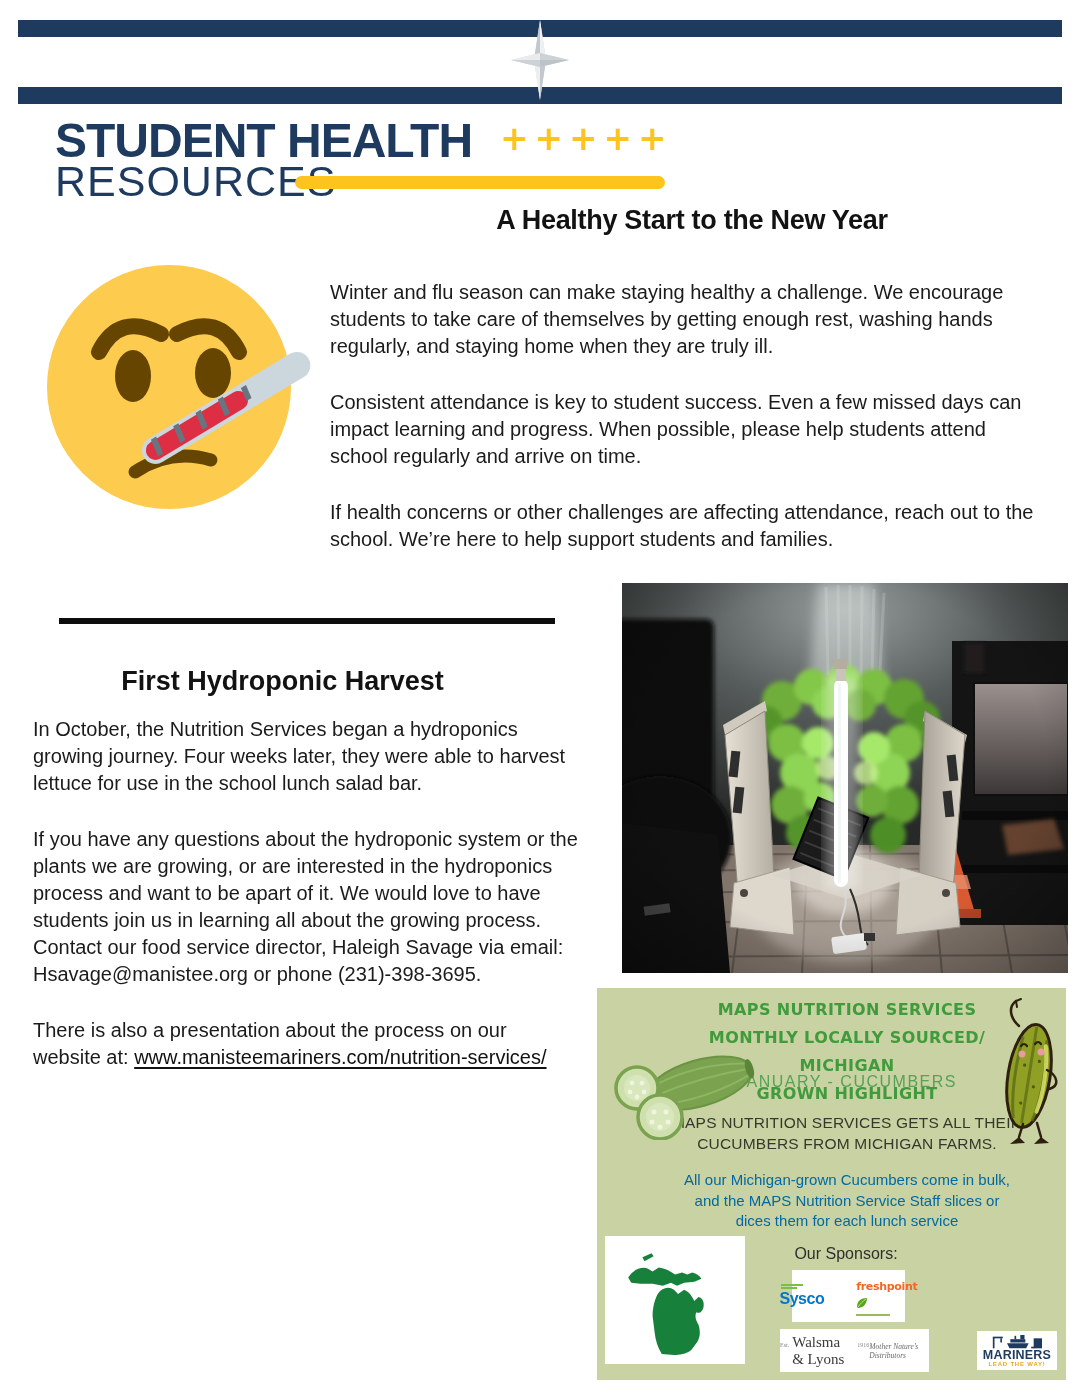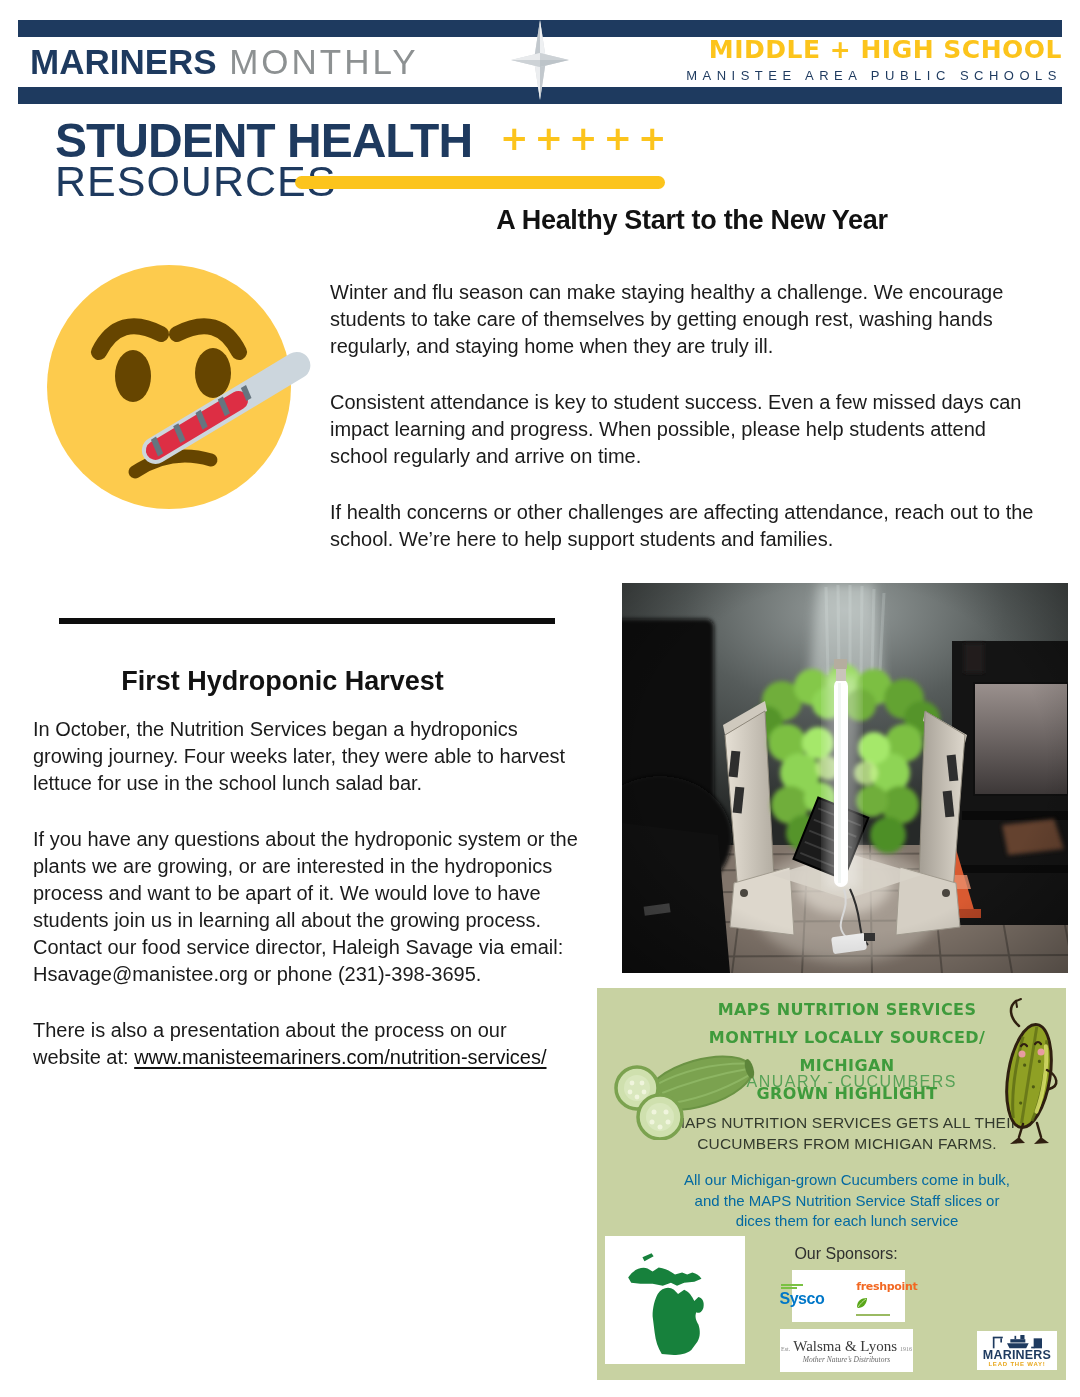--- a/index.html
+++ b/index.html
@@ -50,58 +50,50 @@
   .mi-card { position: absolute; left: 8px; top: 248px; width: 140px; height: 128px; background: #fff; display: flex; align-items: center; justify-content: center; }
   .sponsors-label { position: absolute; left: 149px; top: 257px; width: 200px; text-align: center; font-size: 16px; font-weight: 500; color: #2f2f2f; }
   .card { position: absolute; background: #fff; display: flex; align-items: center; justify-content: center; }
   .sysco-card { left: 195px; top: 282px; width: 113px; height: 52px; gap: 16px; }
   .sysco-col { text-align: left; }
   .sysco-pre { width: 22px; height: 2px; background: #7ac143; margin: 0 0 1px 1px; }
   .sysco-word { font-size: 16px; font-weight: 800; color: #0077c8; letter-spacing: -0.5px; }
   .vdiv { width: 1px; height: 28px; background: #c4c4c4; }
   .fp-word { font-family: "DejaVu Sans", sans-serif; font-size: 11px; font-weight: 800; color: #f26822; letter-spacing: -0.3px; }
   .fp-sub { width: 34px; height: 2px; background: #9aba62; margin-top: 2px; }
-  .walsma-card { left: 183px; top: 341px; width: 133px; height: 43px; flex-direction: column; justify-content: center; }
+  .walsma-card { left: 183px; top: 341px; width: 149px; height: 43px; flex-direction: row; justify-content: center; }
   .walsma-line { display: flex; align-items: baseline; gap: 3px; }
   .walsma-est, .walsma-year { font-family: "Liberation Serif", serif; font-size: 6px; color: #8a8a8a; }
   .walsma-name { font-family: "Liberation Serif", serif; font-size: 15px; color: #3b3b3b; }
   .walsma-tag { font-family: "Liberation Serif", serif; font-style: italic; font-size: 7.5px; color: #6a6a6a; margin-top: 0; }
   .mariners-card { left: 380px; top: 343px; width: 80px; height: 39px; flex-direction: column; }
   .mariners-name { font-size: 12.5px; font-weight: 800; color: #1e3a5f; letter-spacing: 0.2px; line-height: 11px; }
   .mariners-tag { font-size: 6px; font-weight: 700; color: #e8a71c; letter-spacing: 0.8px; }
 </style>
 </head>
 <body>
 
 <div id="page">
 
   <div class="abs hdr">
     <div class="hdr-bar top"></div>
     <div class="hdr-bar bot"></div>
-    <div class="brand">
-      <span class="brand-bold">MARINERS</span>
-      <span class="brand-light">MONTHLY</span>
-    </div>
     <div class="star-wrap">
       <svg width="60" height="84" viewBox="0 0 60 84" style="overflow:visible">
         <polygon points="30,2 36,42 30,82 24,42" fill="#d7dbdf"></polygon>
         <polygon points="30,2 36,42 30,42" fill="#eef0f2"></polygon>
         <polygon points="30,42 24,42 30,82" fill="#eceef0"></polygon>
         <polygon points="30,2 24,42 30,42" fill="#c2c8cd"></polygon>
         <polygon points="30,42 36,42 30,82" fill="#c2c8cd"></polygon>
         <polygon points="1,42 30,35 59,42 30,49" fill="#d7dbdf"></polygon>
         <polygon points="1,42 30,35 30,42" fill="#e9ebed"></polygon>
         <polygon points="30,42 59,42 30,49" fill="#bdc4c9"></polygon>
         <polygon points="30,35 59,42 30,42" fill="#cdd2d6"></polygon>
         <polygon points="1,42 30,42 30,49" fill="#cdd2d6"></polygon>
       </svg>
-    </div>
-    <div class="school">
-      <div class="school-1">MIDDLE + HIGH SCHOOL</div>
-      <div class="school-2">MANISTEE AREA PUBLIC SCHOOLS</div>
     </div>
   </div>
 
   <div class="abs mast-1">STUDENT HEALTH</div>
   <div class="abs mast-plus">+++++</div>
   <div class="abs mast-2">RESOURCES</div>
   <div class="abs mast-bar"></div>
 
   <div class="abs h1-health">A Healthy Start to the New Year</div>
 

